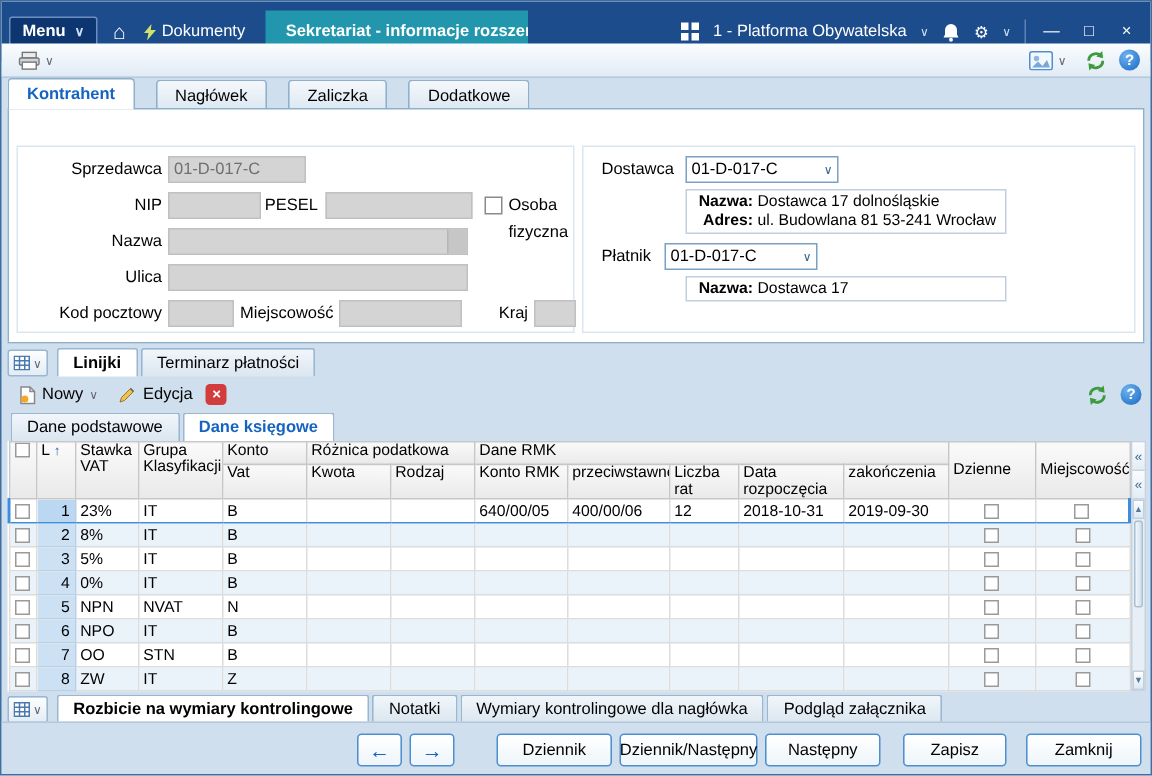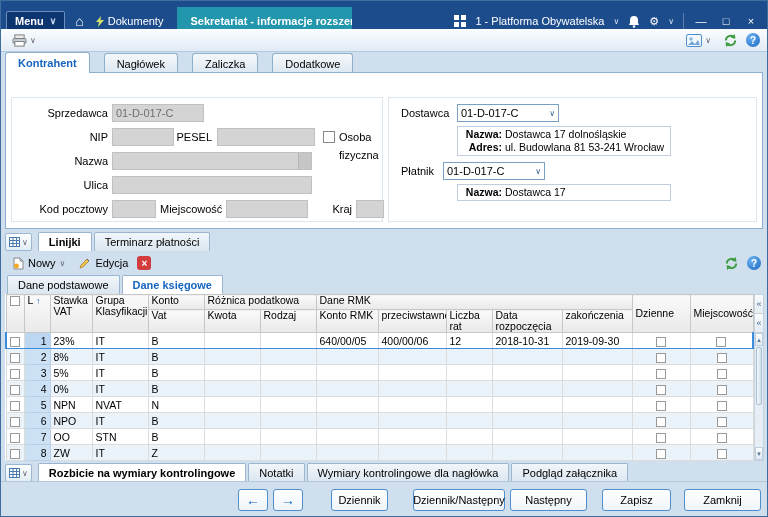--- a/index.html
+++ b/index.html
@@ -549,20 +549,20 @@
         <span>Wymiary kontrolingowe dla nagłówka</span>
       </div>
     <div class="stab">
         <span>Podgląd załącznika</span>
       </div>
   </div>
 
   <div class="footer">
     <div class="btn arrow" style="left:237px;width:30px">←</div>
     <div class="btn arrow" style="left:272px;width:30px">→</div>
-    <div class="btn" style="left:330px;width:57px">Dziennik</div>
+    <div class="btn" style="left:330px;width:77px">Dziennik</div>
     <div class="btn" style="left:412px;width:92px">Dziennik/Następny</div>
     <div class="btn" style="left:509px;width:77px">Następny</div>
     <div class="btn" style="left:601px;width:69px">Zapisz</div>
     <div class="btn" style="left:683px;width:77px">Zamknij</div>
   </div>
 
 </div>
 
 </body></html>

